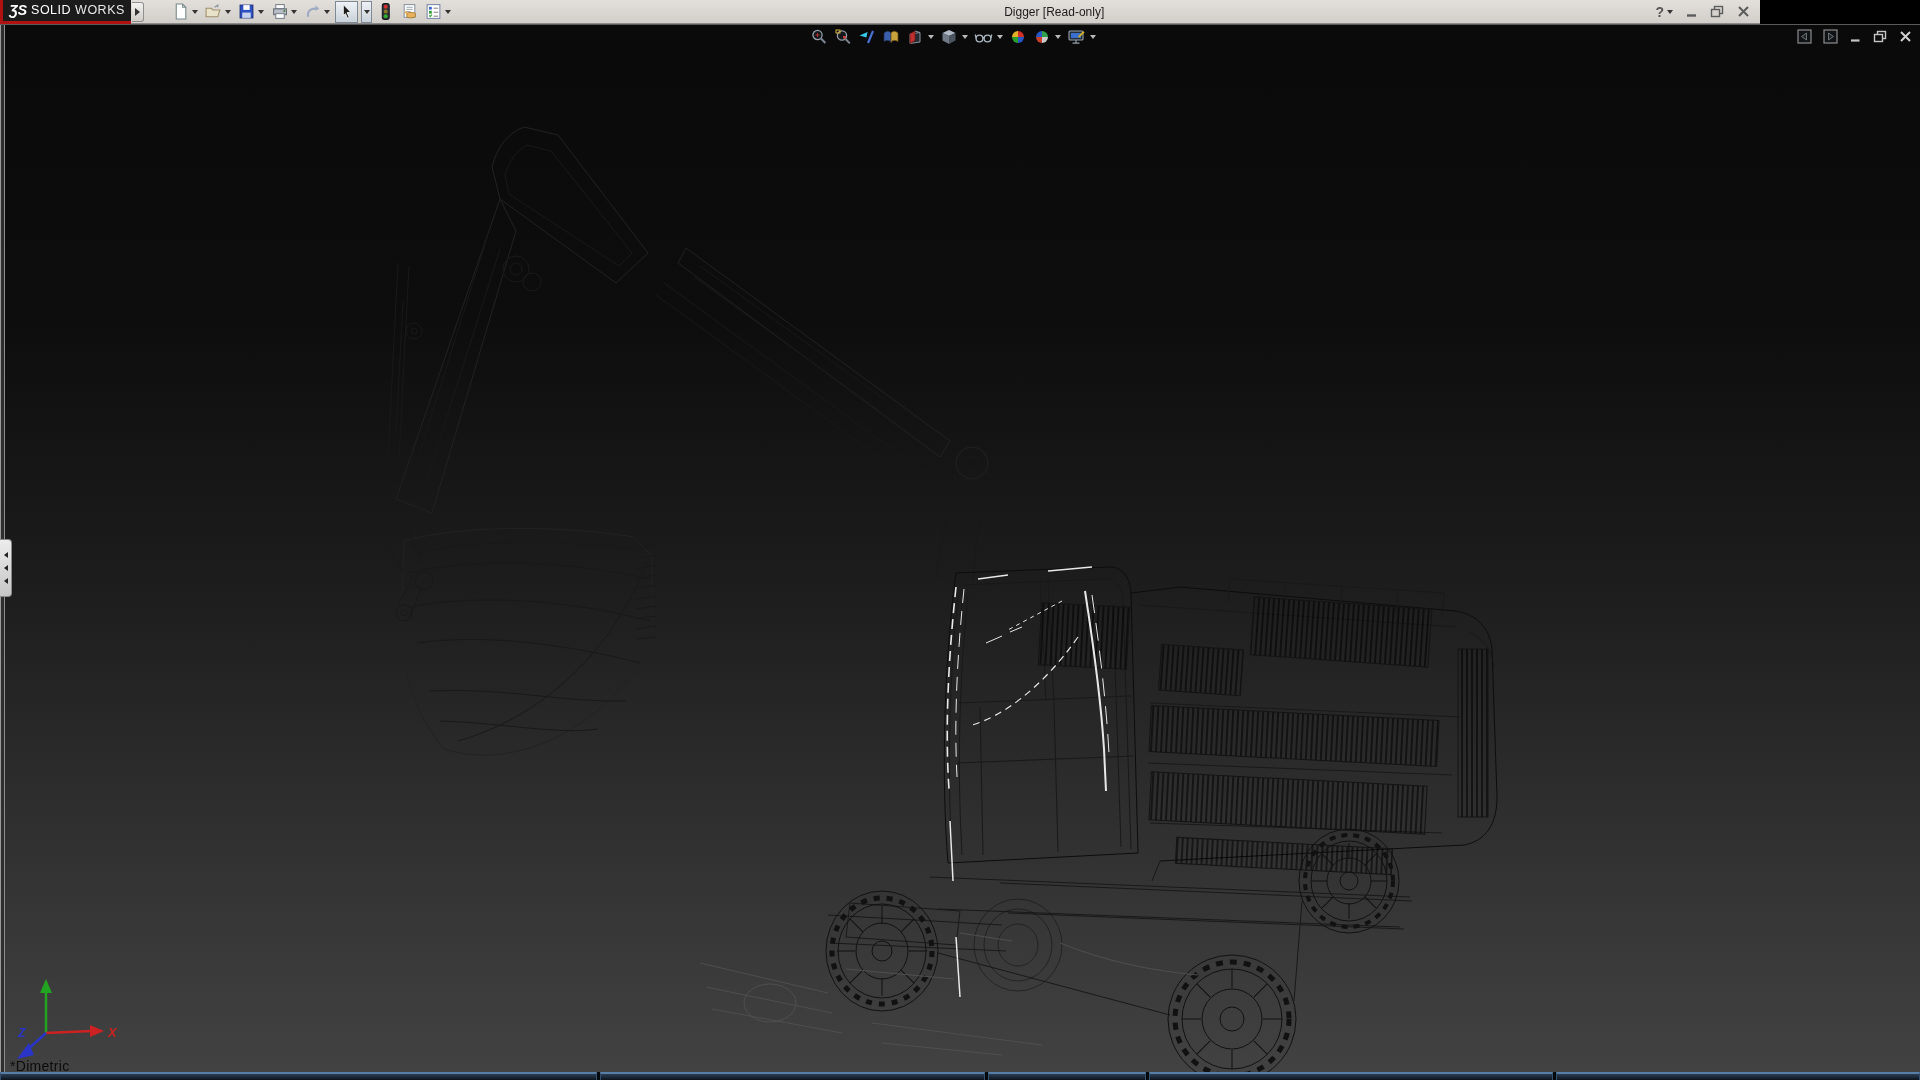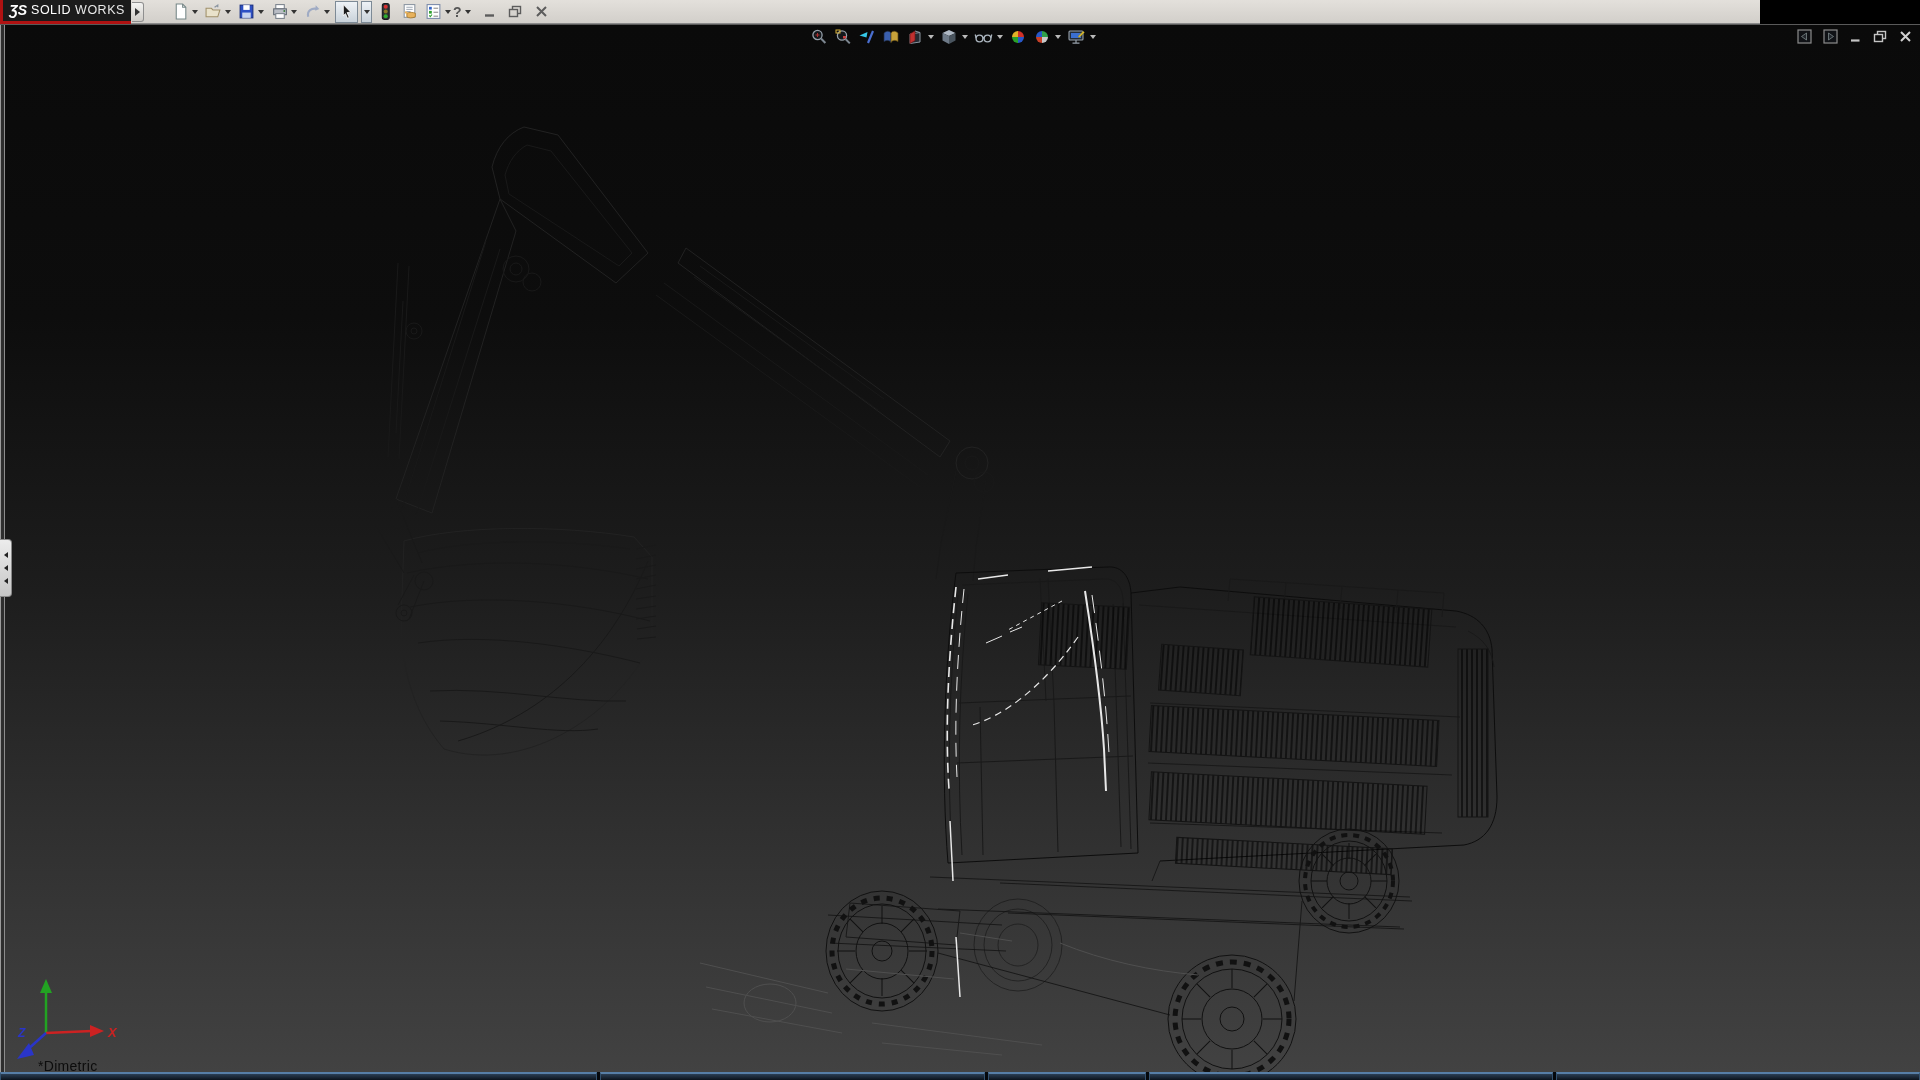--- a/index.html
+++ b/index.html
@@ -48,21 +48,21 @@
   .hu { display:flex; align-items:center; gap:4px; }
   .hu svg { display:block; }
   .tri-d.lt { border-top-color:#b9b9b9; }
 
   .doc-ctrls { position:absolute; right:8px; top:4px; display:flex; align-items:center; gap:11px; }
   .doc-ctrls svg { display:block; }
 
   .model-svg { position:absolute; left:0; top:0; width:1920px; height:1048px; }
 
   .triad { position:absolute; left:10px; top:950px; }
-  .view-label { position:absolute; left:10px; bottom:-2px; font-size:14px; color:#0c0c0c; letter-spacing:.3px;margin-left:28px; }
+  .view-label { position:absolute; left:10px; bottom:-2px; font-size:14px; color:#0c0c0c; letter-spacing:.3px; }
 
   
   .taskbar { position:relative; width:1920px; height:8px; background:#05080c; }
   .taskbar .seg { position:absolute; top:0; height:8px;
     background:linear-gradient(#2b3e53,#0c131c); border-top:2px solid #577ea6;
     border-left:1px solid #32506e; border-right:1px solid #32506e; }
 </style>
 </head>
 <body>
 
@@ -164,20 +164,21 @@
             <rect x="3.8" y="7.4" width="2.6" height="2.6" fill="#2fa02f"></rect>
             <path d="M8,8.7 H12.4" stroke="#888" stroke-width="1"></path>
             <path d="M4,11.6 l1,1.2 l1.6,-2" stroke="#2fa02f" stroke-width="1" fill="none"></path>
             <path d="M8,12.4 H12.4" stroke="#888" stroke-width="1"></path>
           </svg>
         </span>
       <span class="tri-d"></span>
     </div>
   </div>
 
+  <div class="tb-title">Digger [Read-only]</div>
 
   <div class="win-ctrls">
     <span class="help">
         <span>?</span>
         <span class="tri-d"></span>
       </span>
     <span>
         <svg width="13" height="13" viewBox="0 0 13 13">
           <path d="M2,10.5 H11" stroke="#5c5c5c" stroke-width="2.4"></path>
         </svg>

